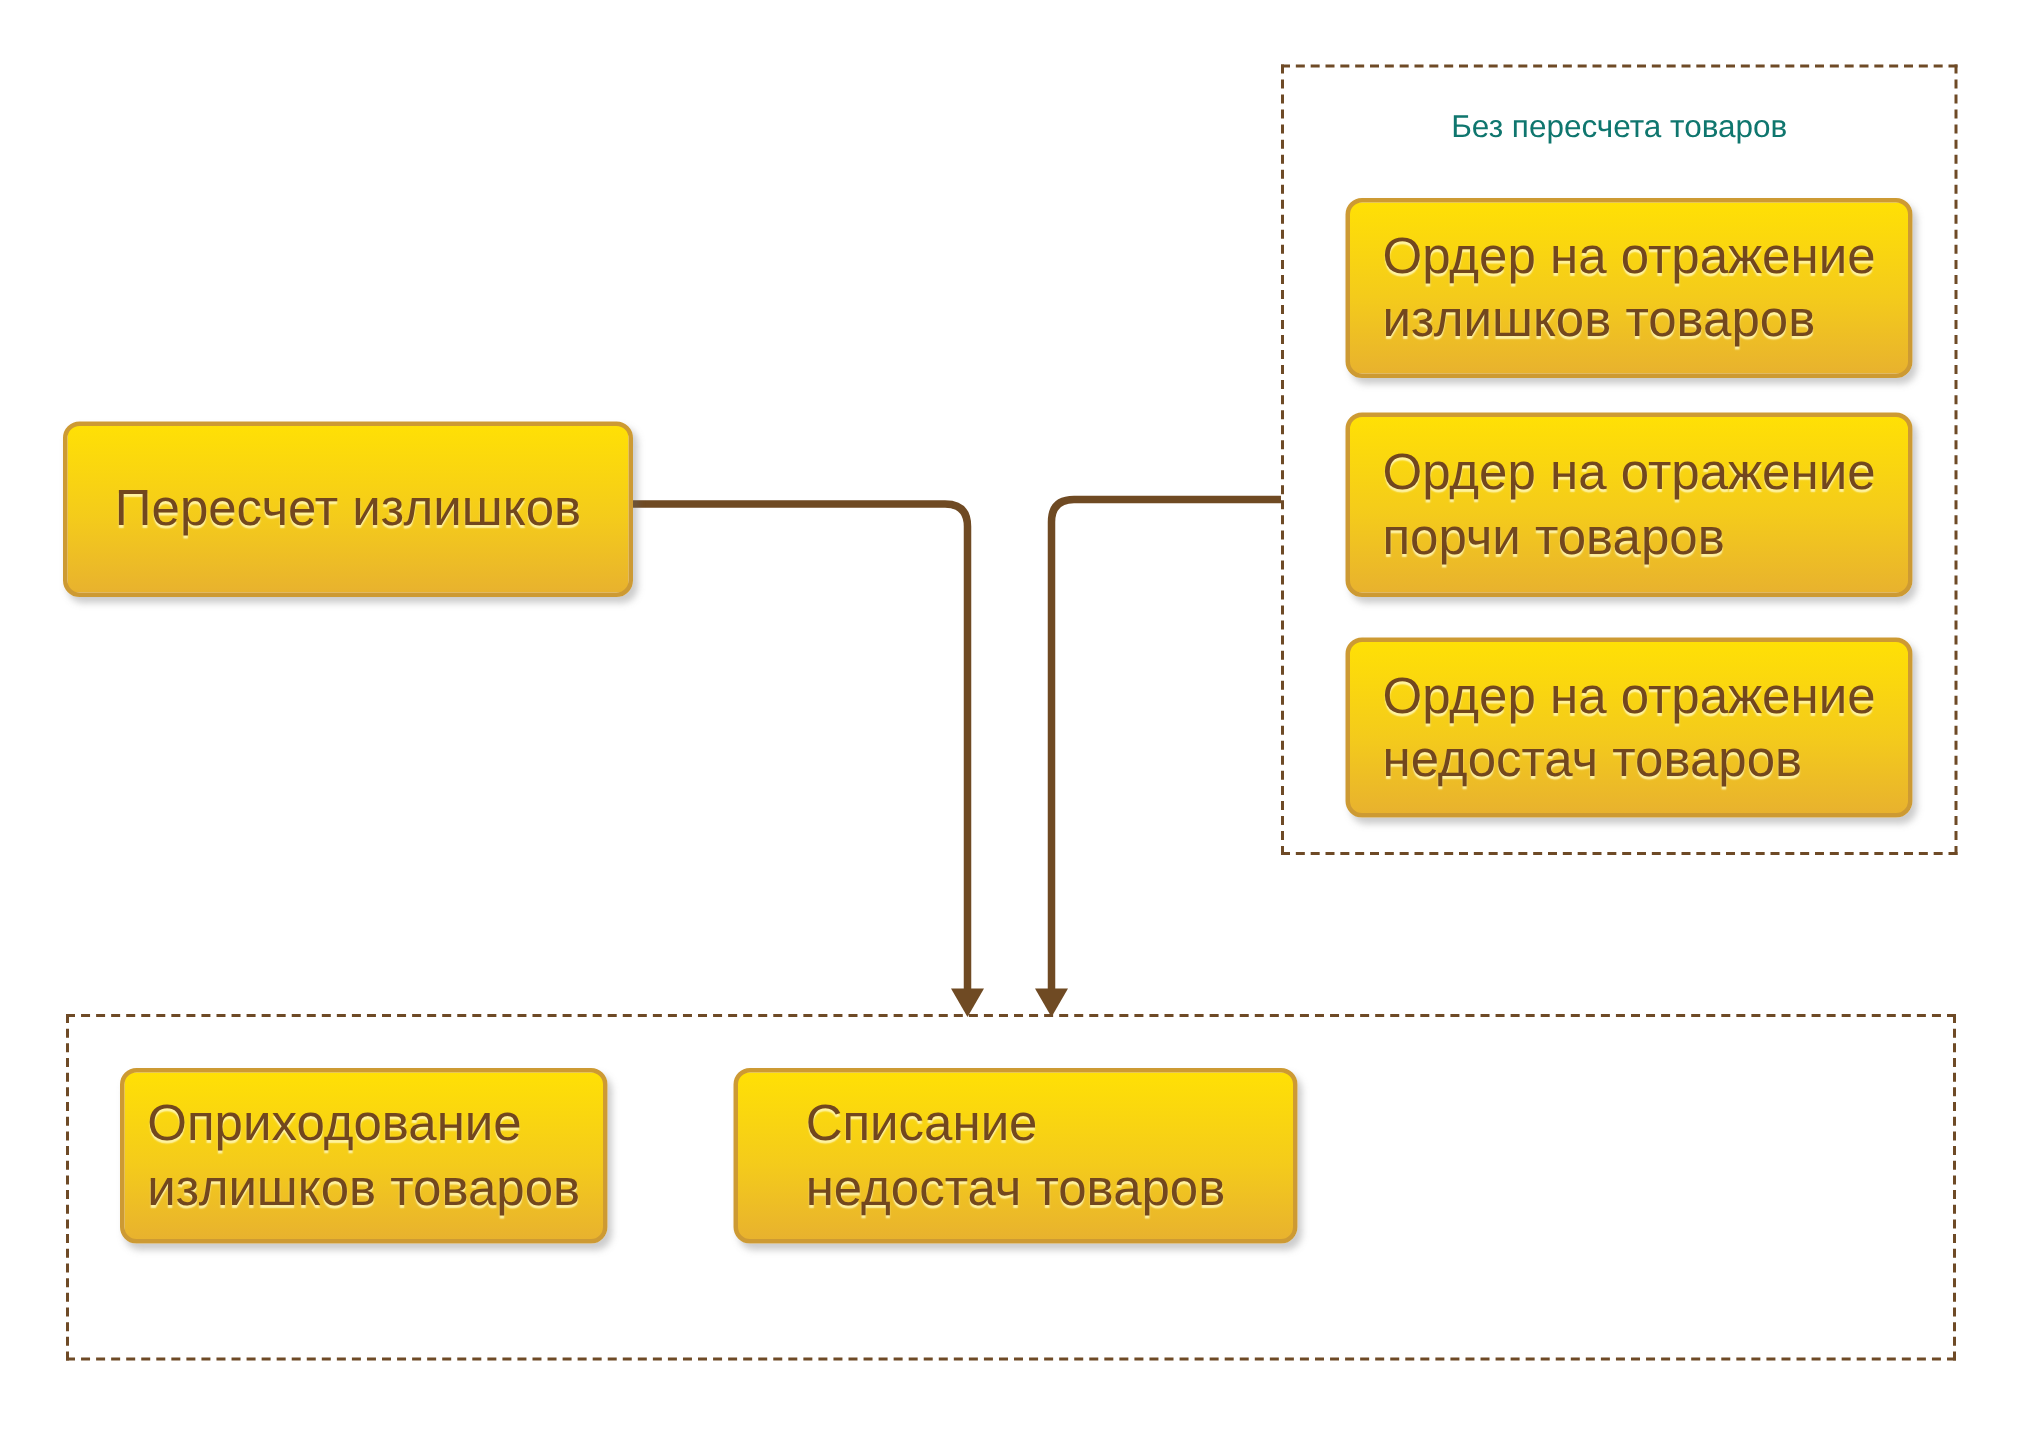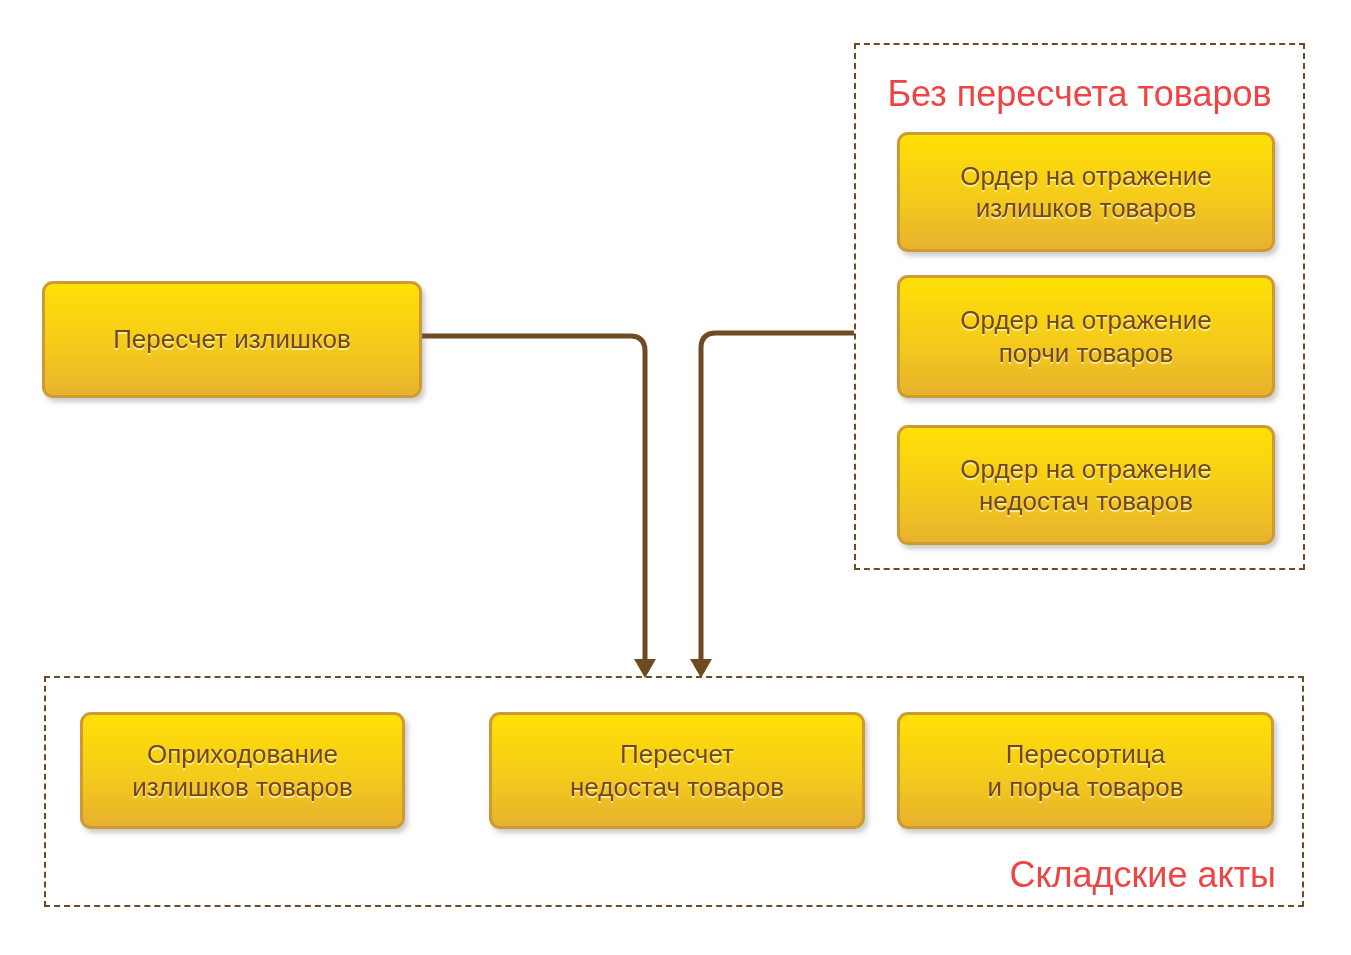--- a/index.html
+++ b/index.html
@@ -26,37 +26,36 @@
   .node {
     position: absolute;
     box-sizing: border-box;
     border: 3px solid #cd9a33;
     border-radius: 11px;
     background: linear-gradient(180deg, #ffe005 0%, #f4cb1b 55%, #e8b22e 100%);
     box-shadow: 3px 4px 5px rgba(110,110,110,0.35);
     display: flex;
     align-items: center;
     justify-content: center;
-    text-align: center;
     color: #72471e;
-    font-size: 26px;
+    font-size: 34px;
     line-height: 1.25;
     white-space: pre-line;
     text-shadow: 0 2px 1px rgba(255,247,180,0.9);
   }
   .group {
     position: absolute;
     box-sizing: border-box;
     border: 2px dashed #6e4a26;
     background: transparent;
   }
   .group-title {
     position: absolute;
-    color: #ef4444;
-    font-size: 36px;
+    color: #0f766e;
+    font-size: 21px;
     white-space: nowrap;
     text-align: center;
   }
   .top-group-title {
     left: 0; right: 0;
     top: 28px;
   }
   .bottom-group-title {
     right: 26px;
     top: 176px;
@@ -86,20 +85,17 @@
 излишков товаров</div>
     <div class="node" style="left:41px; top:230px; width:378px; height:123px;">Ордер на отражение
 порчи товаров</div>
     <div class="node" style="left:41px; top:380px; width:378px; height:120px;">Ордер на отражение
 недостач товаров</div>
   </div>
 
   <div class="group" style="left:44px; top:676px; width:1260px; height:231px;">
     <div class="node" style="left:34px; top:34px; width:325px; height:117px;">Оприходование
 излишков товаров</div>
-    <div class="node" style="left:443px; top:34px; width:376px; height:117px;">Пересчет
+    <div class="node" style="left:443px; top:34px; width:376px; height:117px;">Списание
 недостач товаров</div>
-    <div class="node" style="left:851px; top:34px; width:377px; height:117px;">Пересортица
-и порча товаров</div>
-    <div class="group-title bottom-group-title">Складские акты</div>
   </div>
 
 </div>
 
 </body></html>

